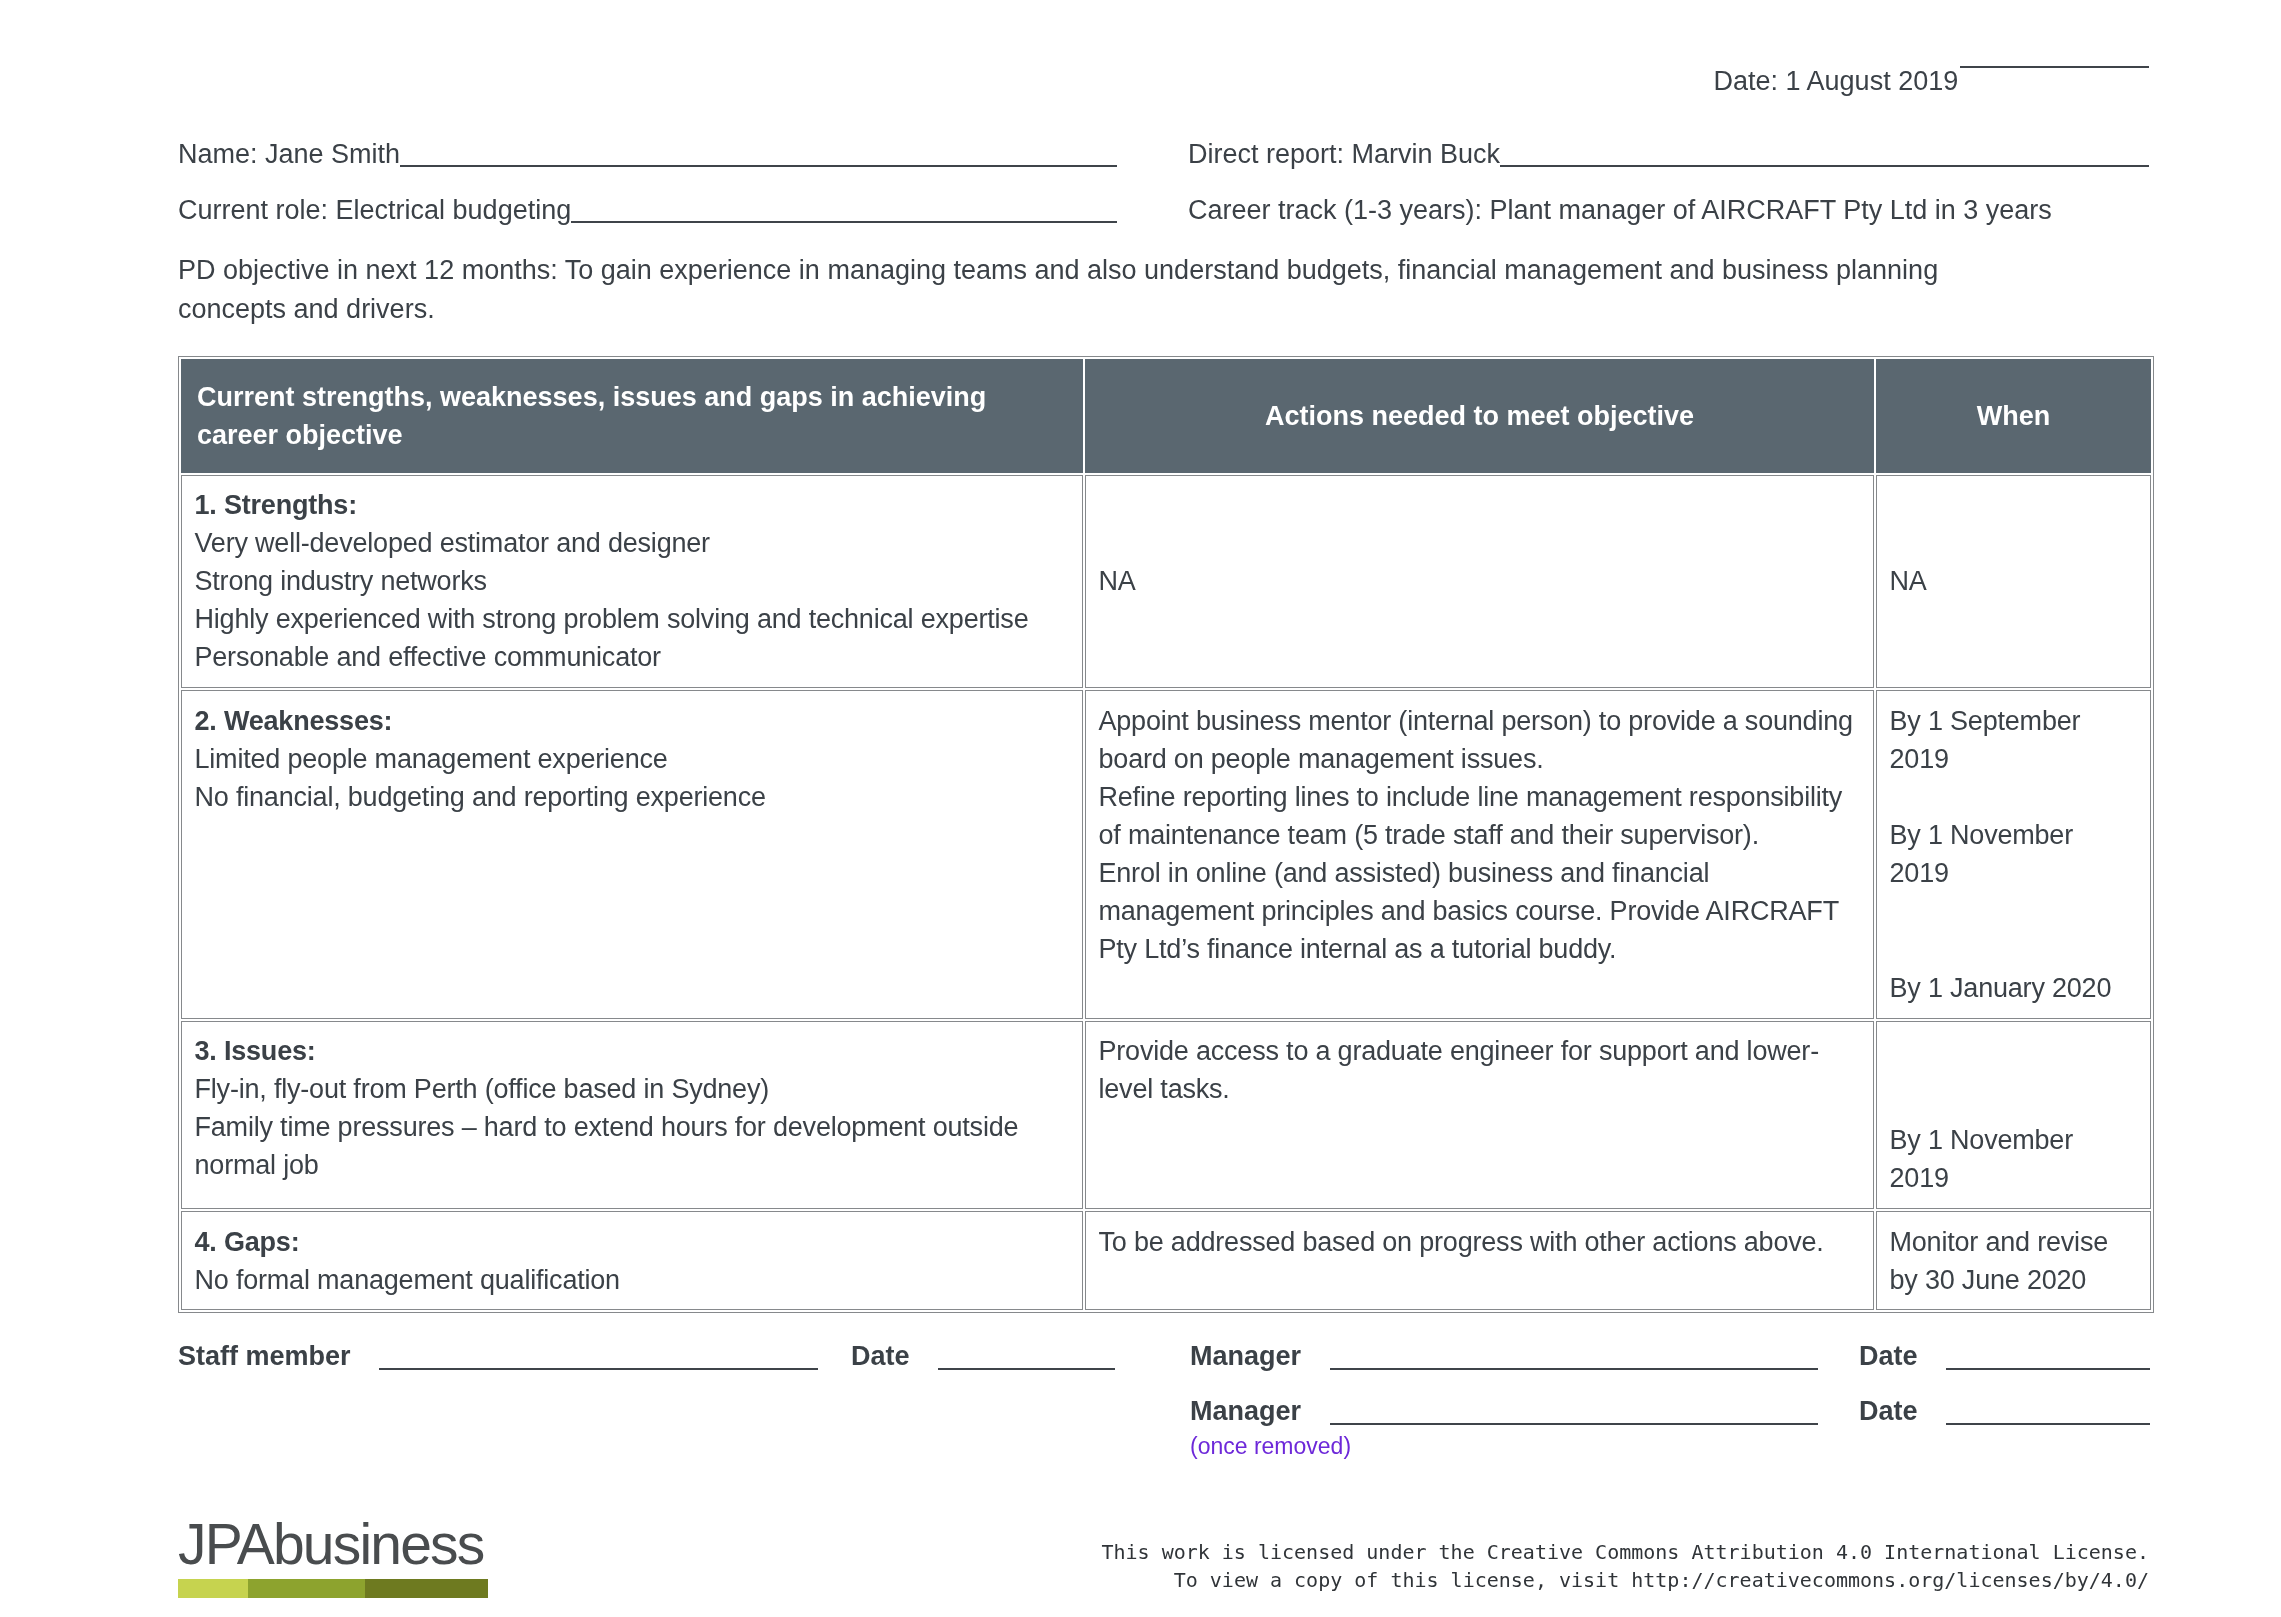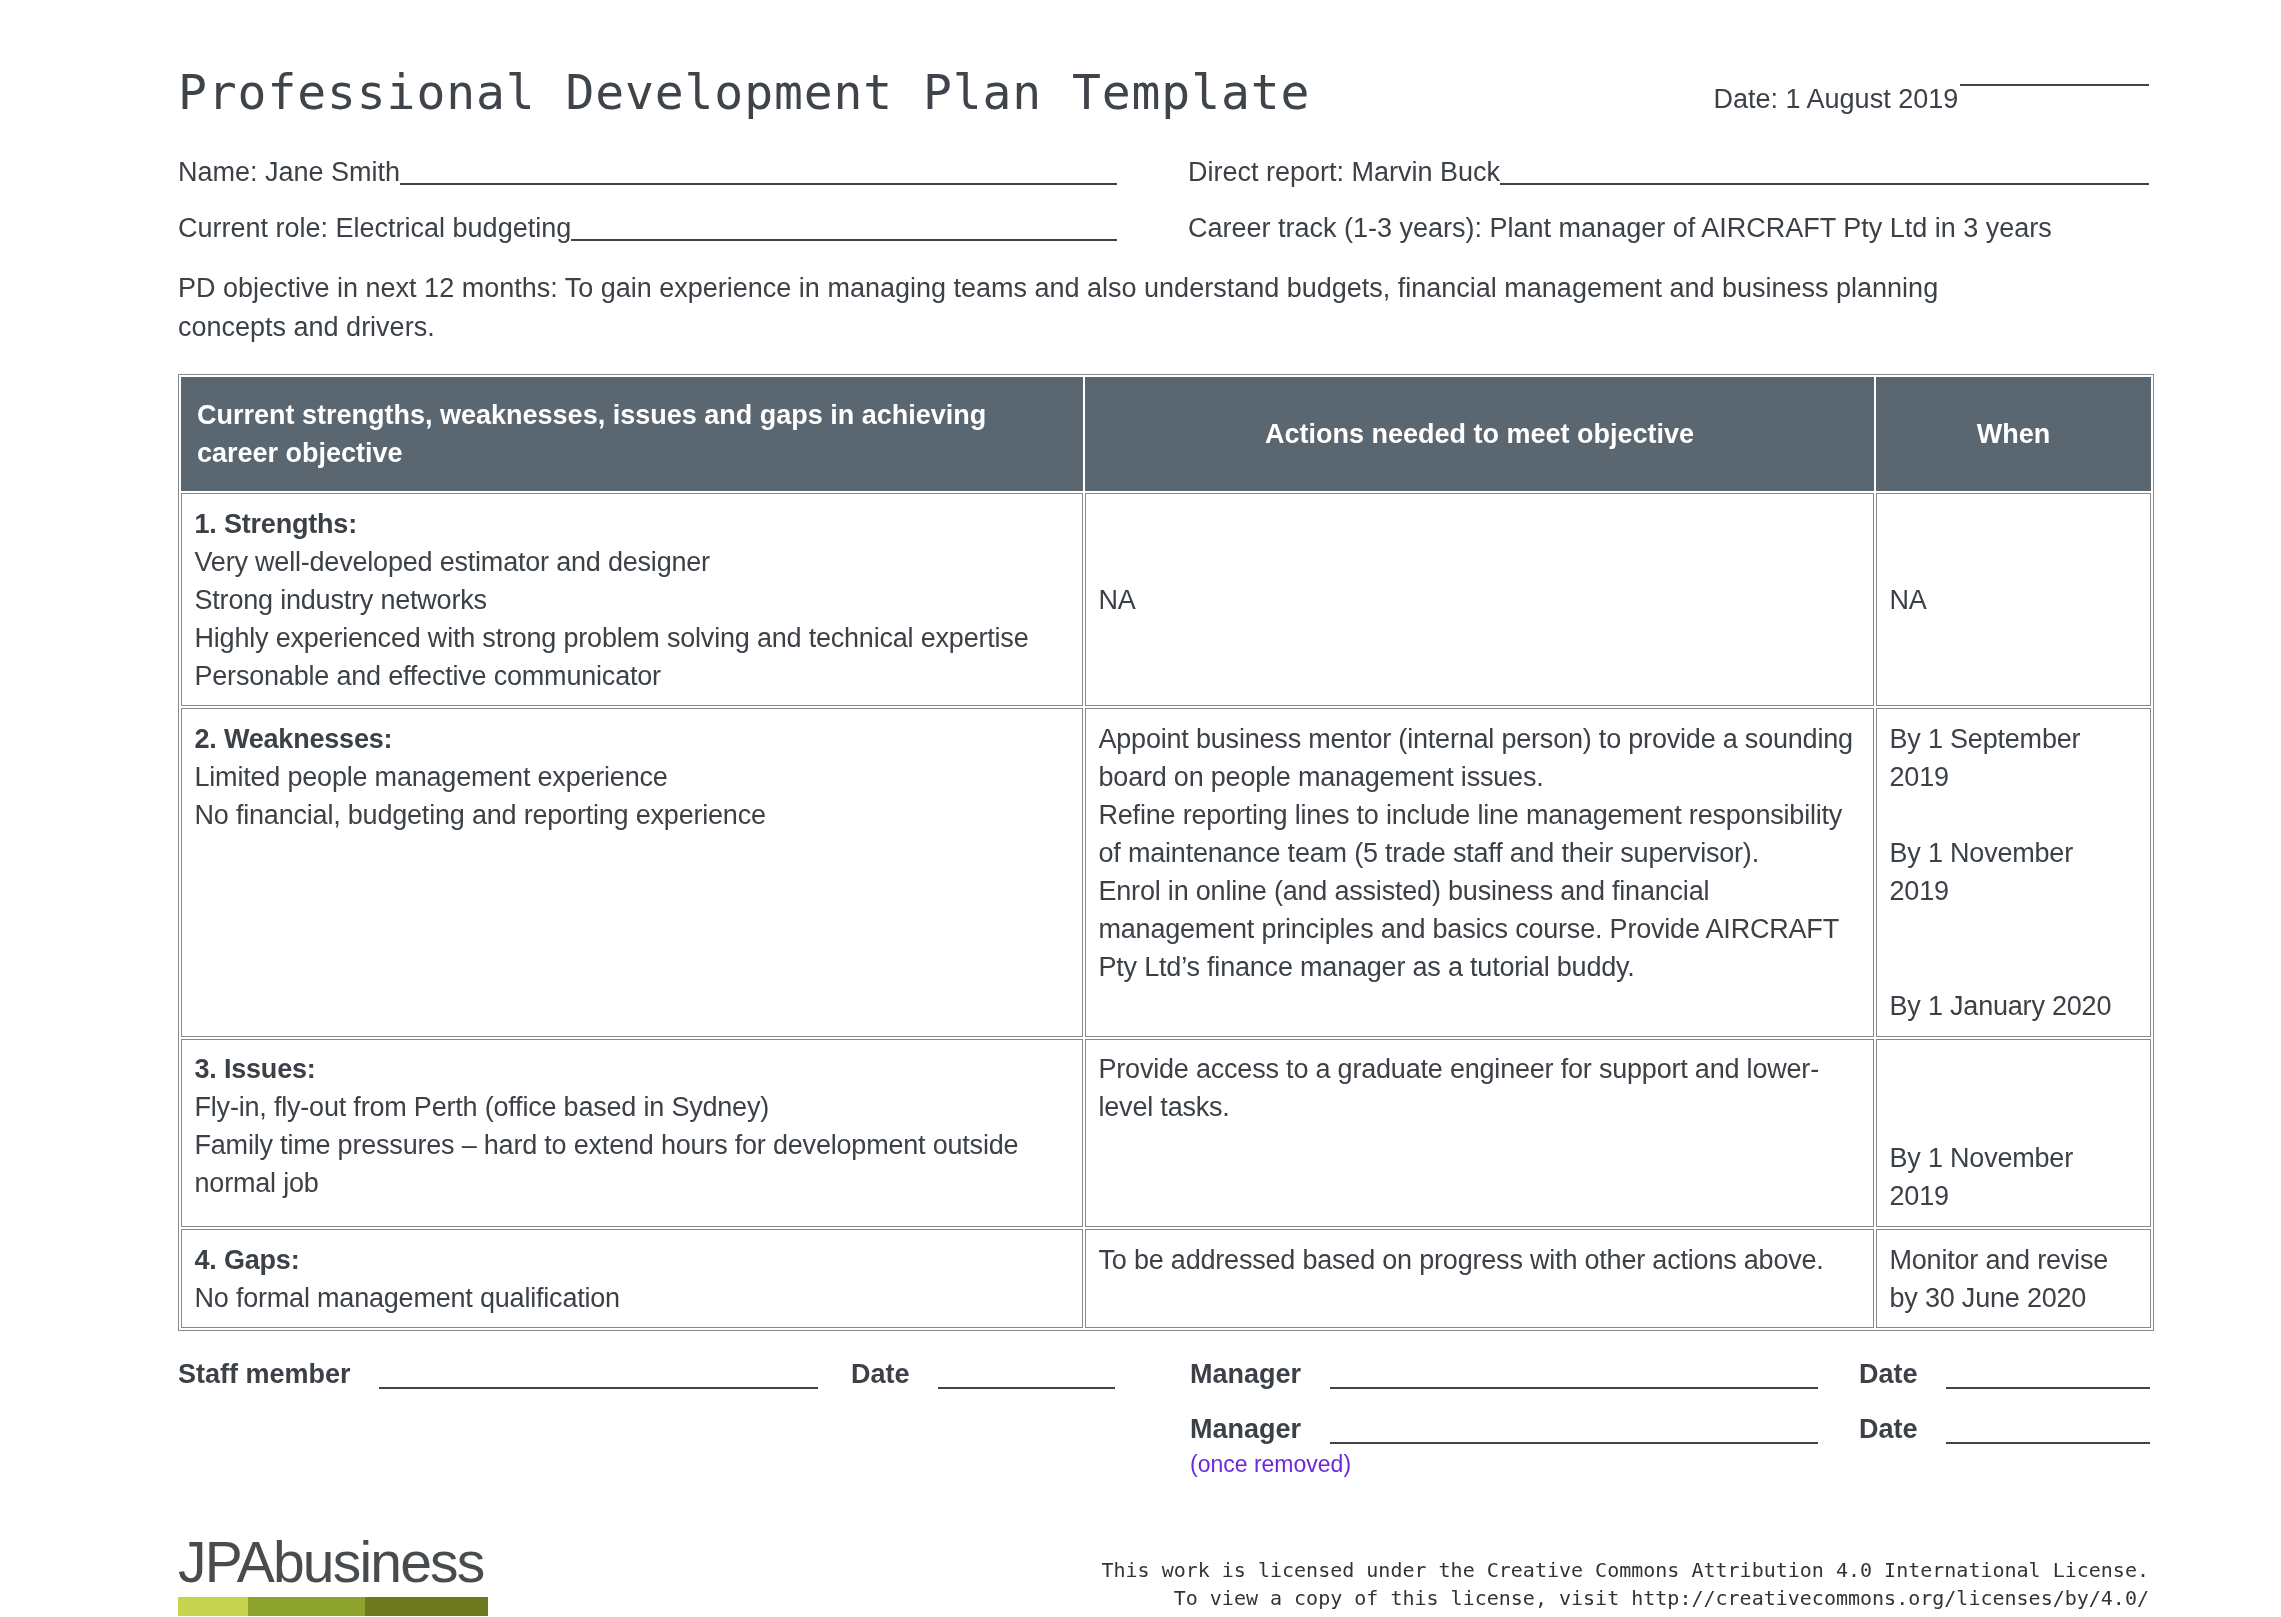--- a/index.html
+++ b/index.html
@@ -78,21 +78,20 @@
     font-family:"DejaVu Sans Mono",monospace;font-size:20px;
     color:#303438;line-height:28px;
   }
 </style>
 </head>
 <body>
 
 <div class="page">
 
   <div class="title-row">
-    <h1 class="doc-title">Professional Development Plan Template</h1>
     <div class="date-field">
       <span>Date: 1 August 2019</span>
       <span class="fill-line date-line"></span>
     </div>
   </div>
 
   <div class="info-grid">
     <div class="field pad-right">
       <span>Name: Jane Smith</span>
       <span class="fill-line"></span>
@@ -146,21 +145,21 @@
 
       <tr>
         <td>
           <div class="cat-title">2. Weaknesses:</div>
           <div>Limited people management experience</div>
           <div>No financial, budgeting and reporting experience</div>
         </td>
         <td>
           <p>Appoint business mentor (internal person) to provide a sounding board on people management issues.</p>
           <p>Refine reporting lines to include line management responsibility of maintenance team (5 trade staff and their supervisor).</p>
-          <p>Enrol in online (and assisted) business and financial management principles and basics course. Provide AIRCRAFT Pty Ltd’s finance manager as a tutorial buddy.</p>
+          <p>Enrol in online (and assisted) business and financial management principles and basics course. Provide AIRCRAFT Pty Ltd’s finance internal as a tutorial buddy.</p>
         </td>
         <td>
           <div>By 1 September 2019</div>
           <div class="when-gap1">By 1 November 2019</div>
           <div class="when-gap2">By 1 January 2020</div>
         </td>
       </tr>
 
       <tr>
         <td>

